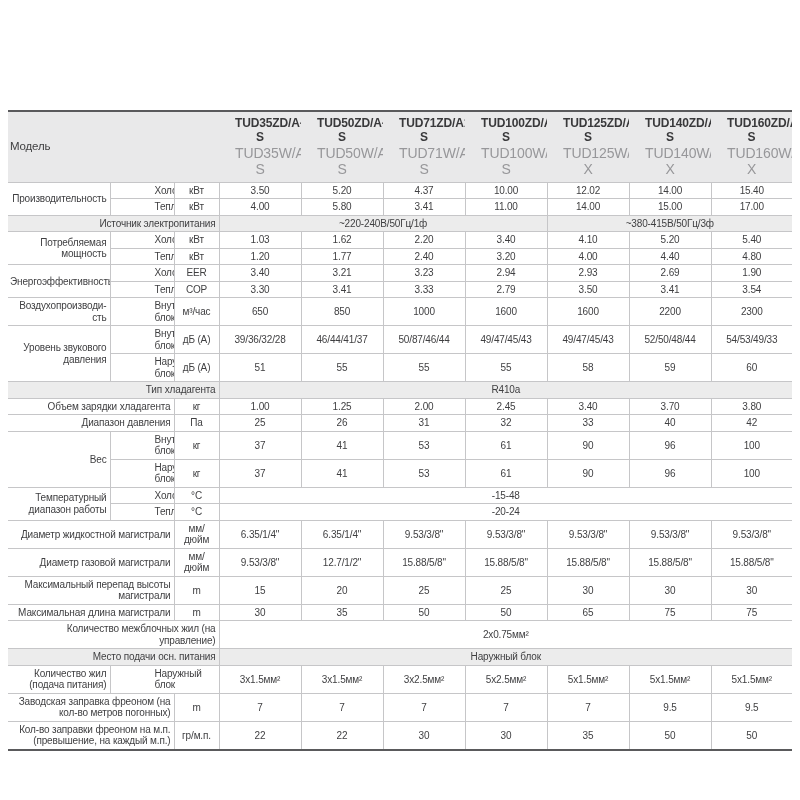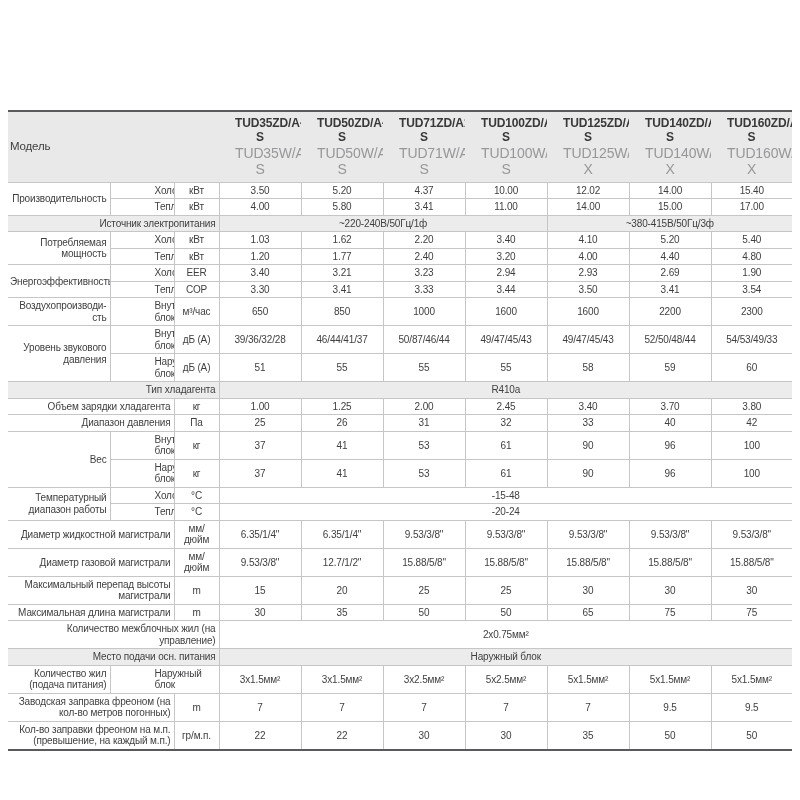--- a/index.html
+++ b/index.html
@@ -144,21 +144,21 @@
           <td class="value">2.93</td>
           <td class="value">2.69</td>
           <td class="value">1.90</td>
         </tr>
         <tr>
           <td class="sub">Тепло</td>
           <td class="unit">COP</td>
           <td class="value">3.30</td>
           <td class="value">3.41</td>
           <td class="value">3.33</td>
-          <td class="value">3.44</td>
+          <td class="value">2.79</td>
           <td class="value">3.50</td>
           <td class="value">3.41</td>
           <td class="value">3.54</td>
         </tr>
         <tr>
           <td class="label">Воздухопроизводи-
 сть</td>
           <td class="sub">Внутренний блок</td>
           <td class="unit">м³/час</td>
           <td class="value">650</td>

